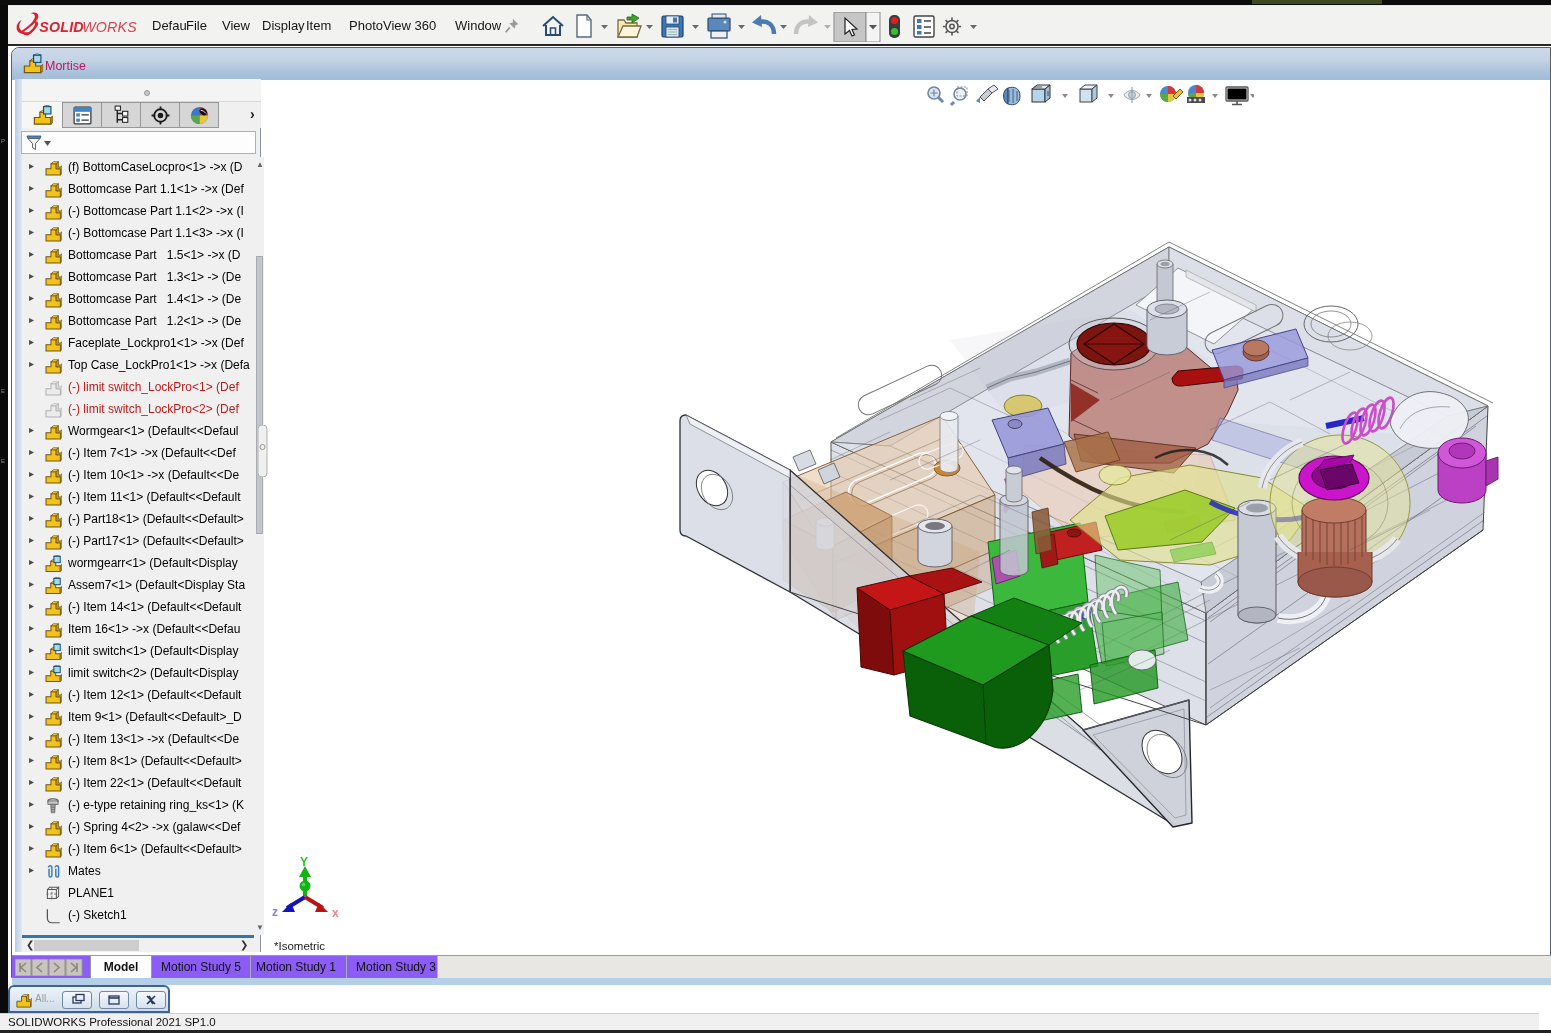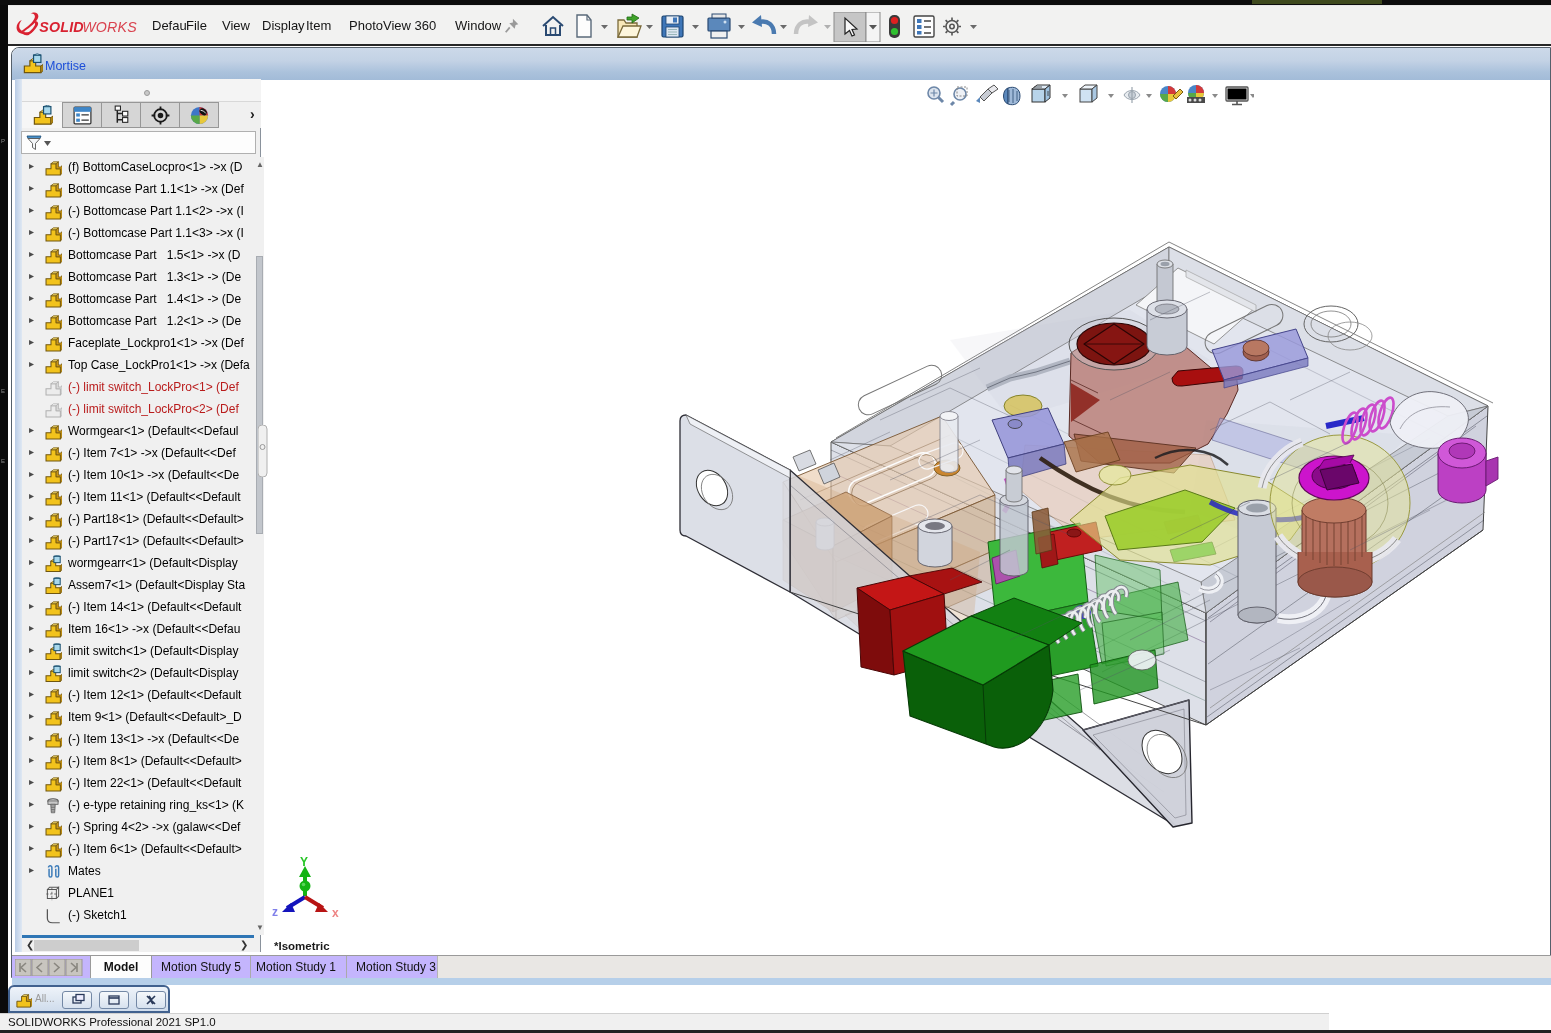--- a/index.html
+++ b/index.html
@@ -2,21 +2,21 @@
 <html><head><meta charset="utf-8"><style>
 *{margin:0;padding:0;box-sizing:border-box}
 html,body{width:1551px;height:1033px;overflow:hidden;background:#fff;font-family:"Liberation Sans",sans-serif}
 .abs{position:absolute}
 #topblack{position:absolute;left:0;top:0;width:1551px;height:5px;background:#0d0d0d}
 #olive{position:absolute;left:1252px;top:0;width:130px;height:4px;background:#3f4a1e}
 #menubar{position:absolute;left:8px;top:5px;width:1543px;height:41px;background:#f2f2f1;border-top:1px solid #e8e8e8;border-bottom:2px solid #262626}
 .mi{position:absolute;top:18px;font-size:13px;color:#151515}
 #win{position:absolute;left:11px;top:47px;width:1540px;height:931px;background:#fff;border:1px solid #55606b;border-radius:8px 0 0 0;overflow:hidden}
 #titlebar{position:absolute;left:0;top:0;width:1540px;height:32px;background:linear-gradient(#ccd9e9 0%,#c3d2e5 40%,#abc2dc 75%,#a2bbd8 100%);border-radius:7px 0 0 0}
-#titletext{position:absolute;left:33px;top:11px;font-size:12.5px;color:#1d4ed8}
+#titletext{position:absolute;left:33px;top:11px;font-size:12.5px;color:#be185d}
 #vp{position:absolute;left:0;top:32px;width:1540px;height:899px;background:#fff}
 #panel{position:absolute;left:15px;top:79px;width:246px;height:873px;background:#f0f0f0;border-right:1px solid #8a929c}
 #pstrip{position:absolute;left:0;top:0;width:7px;height:873px;background:linear-gradient(90deg,#b9cce6,#dfe8f3)}
 #ptop{position:absolute;left:7px;top:0;width:239px;height:23px;background:#f4f4f4;border-bottom:1px solid #d8d8d8}
 #pdot{position:absolute;left:122px;top:11px;width:6px;height:6px;border-radius:3px;background:#c8c8c8;border:1px solid #9a9a9a}
 #ptabs{position:absolute;left:7px;top:23px;width:239px;height:26px;background:#f0f0f0}
 .ptab{position:absolute;top:0;width:40px;height:26px;background:#d6d6d6;border:1px solid #979797}
 .ptab.act{background:#f6f6f6;border:none}
 #pmore{position:absolute;left:228px;top:4px;font-size:14px;font-weight:bold;color:#1a1a1a}
 #pfilt{position:absolute;left:6px;top:52px;width:235px;height:23px;background:#fdfdfd;border:1px solid #b0b0b0}
@@ -26,28 +26,28 @@
 .arr{position:absolute;left:7px;top:3px;width:10px;font-size:10px;color:#4a4a4a}
 .tico{position:absolute;left:22px;top:2px;width:18px;height:18px}
 .tt{position:absolute;left:46px;top:3px}
 #vsb{position:absolute;left:240px;top:78px;width:9px;height:778px;background:#f0f0f0}
 #vsbthumb{position:absolute;left:1px;top:99px;width:7px;height:278px;background:#c2c6cc;border:1px solid #a8acb2}
 .sbarr{position:absolute;left:240px;width:10px;font-size:9px;color:#555;text-align:center}
 #bluebar{position:absolute;left:7px;top:856px;width:232px;height:3px;background:#2f76b5}
 #hsb{position:absolute;left:7px;top:860px;width:232px;height:13px;background:#f0f0f0}
 #hsbthumb{position:absolute;left:12px;top:1px;width:105px;height:11px;background:#cdcdcd}
 .hsbarr{position:absolute;top:0px;font-size:10px;color:#333}
-#iso{position:absolute;left:274px;top:940px;font-size:11.5px;font-weight:bold;color:#1a1a1a}
-#tabbar{position:absolute;left:12px;top:955px;width:1539px;height:23px;background:#c4b5fd;border-top:1px solid #9a9a9a}
+#iso{position:absolute;left:274px;top:940px;font-size:11.5px;font-weight:normal;color:#1a1a1a}
+#tabbar{position:absolute;left:12px;top:955px;width:1539px;height:23px;background:#8b5cf6;border-top:1px solid #9a9a9a}
 .btab{position:absolute;top:0;height:23px;font-size:12px;color:#111;text-align:center;padding-top:4px}
 #tabrest{position:absolute;left:425px;top:0;width:1114px;height:23px;background:#e9e7e4;border-left:1px solid #b5b5b5}
 #bluestrip{position:absolute;left:12px;top:978px;width:1539px;height:7px;background:#b6cfe9}
 #miniwin{position:absolute;left:8px;top:985px;width:162px;height:28px;background:linear-gradient(#eef3f9,#cfdcec);border:2px solid #41618e;border-radius:6px 6px 0 0}
 .mbtn{position:absolute;top:4px;width:30px;height:18px;background:linear-gradient(#f5f8fb,#d7e2ef);border:1px solid #7388a5;border-radius:3px}
-#statusbar{position:absolute;left:0;top:1013px;width:1329px;height:17px;background:#f0f0f0;border-top:1px solid #d0d0d0;font-size:11.5px;color:#111}
+#statusbar{position:absolute;left:0;top:1013px;width:1539px;height:17px;background:#f0f0f0;border-top:1px solid #d0d0d0;font-size:11.5px;color:#111}
 #botblack{position:absolute;left:0;top:1030px;width:1551px;height:3px;background:#222}
 #leftblack{position:absolute;left:0;top:5px;width:8px;height:1008px;background:#0a0a0a}
 .lbl{position:absolute;font-size:6px;color:#888}
 #hud{position:absolute;left:924px;top:83px;width:330px;height:24px}
 </style></head>
 <body>
 <div id="topblack"></div>
 <div id="olive"></div>
 <div id="menubar"></div>
 <svg width="0" height="0" style="position:absolute">

